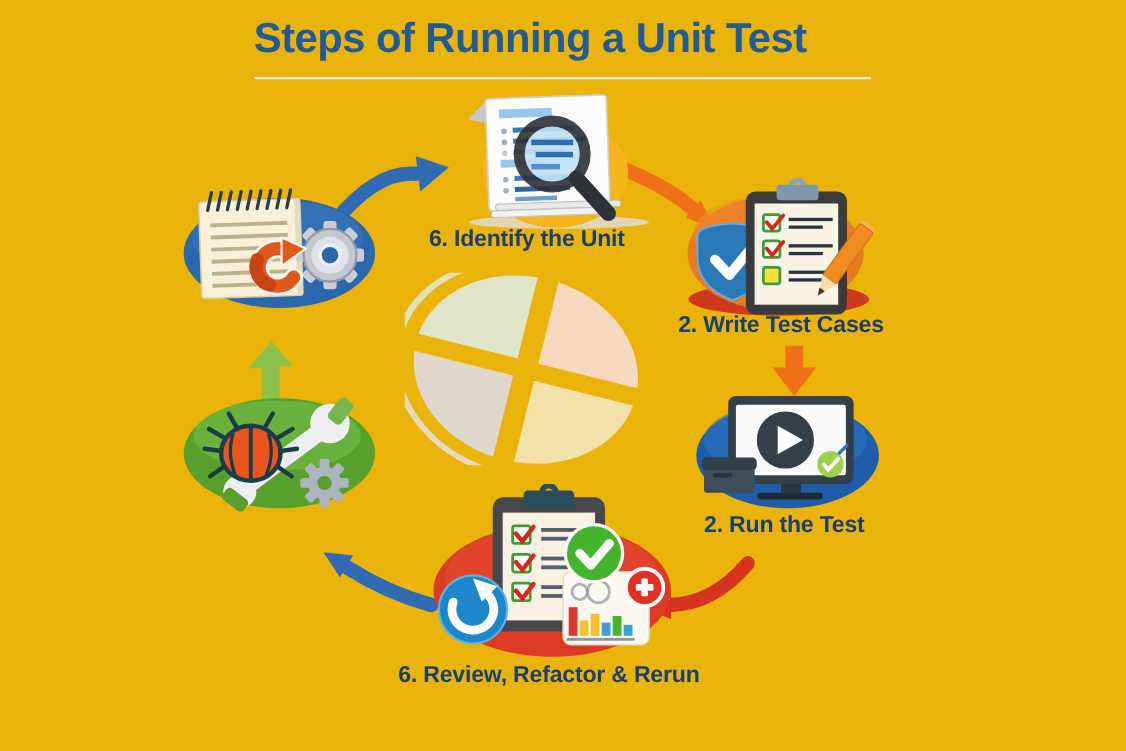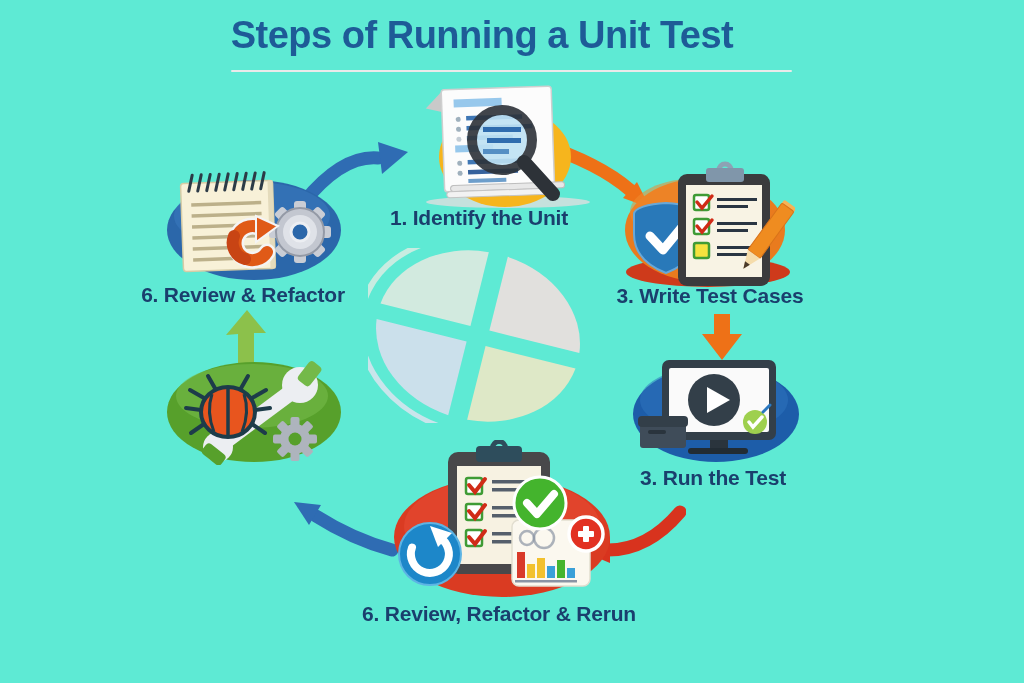--- a/index.html
+++ b/index.html
@@ -1,16 +1,16 @@
 <!DOCTYPE html>
 <html><head>
 <meta charset="utf-8">
 <style>
   html,body{margin:0;padding:0;background:#ffffff;}
-  .stage{position:relative;width:1024px;height:683px;background:#5eead4;overflow:hidden;
+  .stage{position:relative;width:1024px;height:683px;background:#eab308;overflow:hidden;
          font-family:"Liberation Sans",sans-serif;}
   .title{position:absolute;left:0;top:14px;width:964px;margin:0;text-align:center;
          font-size:38px;font-weight:bold;color:#1e5b97;letter-spacing:-0.5px;}
   .divider{position:absolute;left:231px;top:70px;width:561px;height:2px;background:#eaeaea;border-radius:1px;}
   .step{position:absolute;width:320px;}
   .step .icon{position:absolute;}
   .label{position:absolute;left:0;width:320px;text-align:center;font-weight:bold;
          font-size:21px;color:#1a3f6d;letter-spacing:-0.2px;white-space:nowrap;}
   .arrow,.wm{position:absolute;}
 </style>
@@ -85,21 +85,21 @@
         <rect x="74" y="96" width="38" height="4" fill="#6d9ecb"></rect>
       </g>
       <g>
         <circle cx="109" cy="58" r="30" fill="#bfe2f4" opacity="0.9" stroke="#2d3238" stroke-width="10"></circle>
         <rect x="90" y="45" width="38" height="5" fill="#2f6cae"></rect>
         <rect x="94" y="56" width="34" height="5" fill="#2f6cae"></rect>
         <rect x="90" y="67" width="26" height="5" fill="#558fc4"></rect>
         <line x1="131" y1="80" x2="160" y2="112" stroke="#2d3238" stroke-width="14" stroke-linecap="round"></line>
       </g>
     </svg>
-    <div class="label" style="top:124px">1. Identify the Unit</div>
+    <div class="label" style="top:124px">6. Identify the Unit</div>
   </div>
 
   <div class="step" style="left:550px;top:160px;height:156px">
     <svg class="icon" style="left:70px;top:0" width="175" height="132" viewBox="0 0 175 132">
       <ellipse cx="88" cy="112" rx="82" ry="15" fill="#ce3a1b"></ellipse>
       <ellipse cx="85" cy="70" rx="80" ry="52" fill="#e97b1e"></ellipse>
       <ellipse cx="80" cy="52" rx="70" ry="34" fill="#f08a2e" opacity="0.55"></ellipse>
       <g>
         <path d="M14 54 C14 48 28 44 46 43 C64 44 78 48 78 54 L78 74 C78 94 64 106 46 113 C28 106 14 94 14 74 Z" fill="#2979b9" stroke="#68a8d8" stroke-width="2"></path>
         <path d="M30 76 L43 90 L66 62" fill="none" stroke="#ffffff" stroke-width="9" stroke-linecap="round" stroke-linejoin="round"></path>
@@ -123,21 +123,21 @@
         <rect x="97" y="86" width="40" height="3" fill="#2a3542"></rect>
           <rect x="97" y="93" width="31" height="3" fill="#2a3542"></rect>
       </g>
       <g transform="rotate(36 140 85)">
         <rect x="133" y="34" width="15" height="8" rx="2" fill="#f6b356"></rect>
         <rect x="133" y="38" width="15" height="58" rx="2" fill="#ef8c20" stroke="#d8731a" stroke-width="1"></rect>
         <polygon points="133,96 148,96 140.5,114" fill="#f5dcab"></polygon>
         <polygon points="137.5,107 143.5,107 140.5,114" fill="#4a3a2a"></polygon>
       </g>
     </svg>
-    <div class="label" style="top:124px">3. Write Test Cases</div>
+    <div class="label" style="top:124px">2. Write Test Cases</div>
   </div>
 
   <div class="step" style="left:553px;top:350px;height:145px">
     <svg class="icon" style="left:77px;top:0" width="172" height="115" viewBox="0 0 172 115">
       <ellipse cx="86" cy="64" rx="83" ry="48" fill="#1d5da9"></ellipse>
       <ellipse cx="84" cy="50" rx="74" ry="34" fill="#2e72bd" opacity="0.55"></ellipse>
       <g>
         <rect x="32" y="10" width="114" height="80" rx="7" fill="#333f49"></rect>
         <rect x="39" y="18" width="100" height="64" rx="2" fill="#fafafa"></rect>
         <circle cx="84" cy="50" r="26" fill="#333f49"></circle>
@@ -147,21 +147,21 @@
         <line x1="133" y1="62" x2="140" y2="55" stroke="#2a78c0" stroke-width="3" stroke-linecap="round"></line>
         <rect x="80" y="90" width="18" height="9" fill="#2a343d"></rect>
         <rect x="58" y="98" width="60" height="6" rx="3" fill="#222c34"></rect>
       </g>
       <g>
         <rect x="10" y="72" width="46" height="26" rx="3" fill="#3f4c59"></rect>
         <rect x="8" y="66" width="50" height="11" rx="4" fill="#333f49"></rect>
         <rect x="18" y="80" width="18" height="4" rx="2" fill="#2a343d"></rect>
       </g>
     </svg>
-    <div class="label" style="top:116px">3. Run the Test</div>
+    <div class="label" style="top:116px">2. Run the Test</div>
   </div>
 
   <div class="step" style="left:339px;top:440px;height:192px">
     <svg class="icon" style="left:49px;top:0" width="228" height="160" viewBox="0 0 228 160">
       <ellipse cx="114" cy="97" rx="108" ry="60" fill="#da3b22"></ellipse>
       <ellipse cx="114" cy="86" rx="98" ry="48" fill="#e8503a" opacity="0.45"></ellipse>
       <g>
         <rect x="60" y="12" width="102" height="122" rx="10" fill="#48484a"></rect>
         <rect x="69" y="26" width="84" height="98" fill="#f7f2e2"></rect>
         <circle cx="111" cy="8" r="6.5" fill="none" stroke="#2e4d5c" stroke-width="5"></circle>
@@ -291,16 +291,15 @@
         <circle r="17" fill="#dfe2e8"></circle>
         <circle r="9" fill="#2b67aa" stroke="#eceef2" stroke-width="3"></circle>
       </g>
       <g>
         <path d="M98 63 A17 17 0 1 0 103 86" fill="none" stroke="#f4f4f4" stroke-width="17" stroke-linecap="round"></path>
         <path d="M98 63 A17 17 0 1 0 103 86" fill="none" stroke="#e05a17" stroke-width="12" stroke-linecap="round"></path>
         <path d="M81 93 A17 17 0 0 1 70 70" fill="none" stroke="#c84414" stroke-width="12" stroke-linecap="round"></path>
         <polygon points="114,60 92,50 92,76" fill="#e05a17" stroke="#f4f4f4" stroke-width="2"></polygon>
       </g>
     </svg>
-    <div class="label" style="top:117px">6. Review &amp; Refactor</div>
   </div>
 
 </div>
 
 </body></html>

